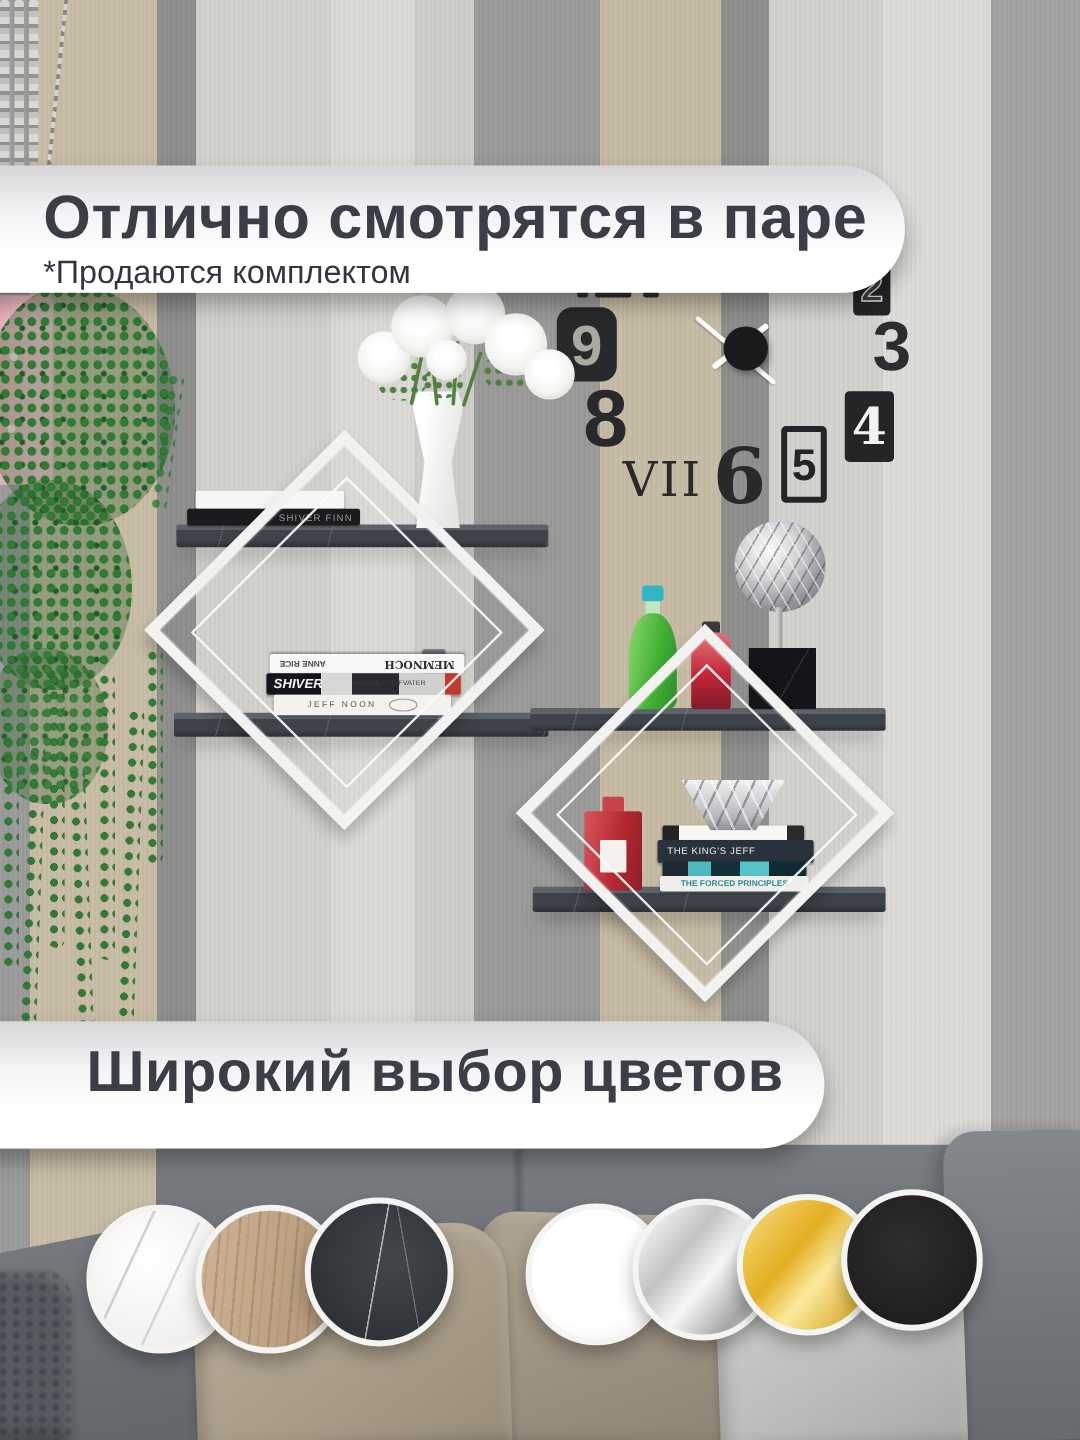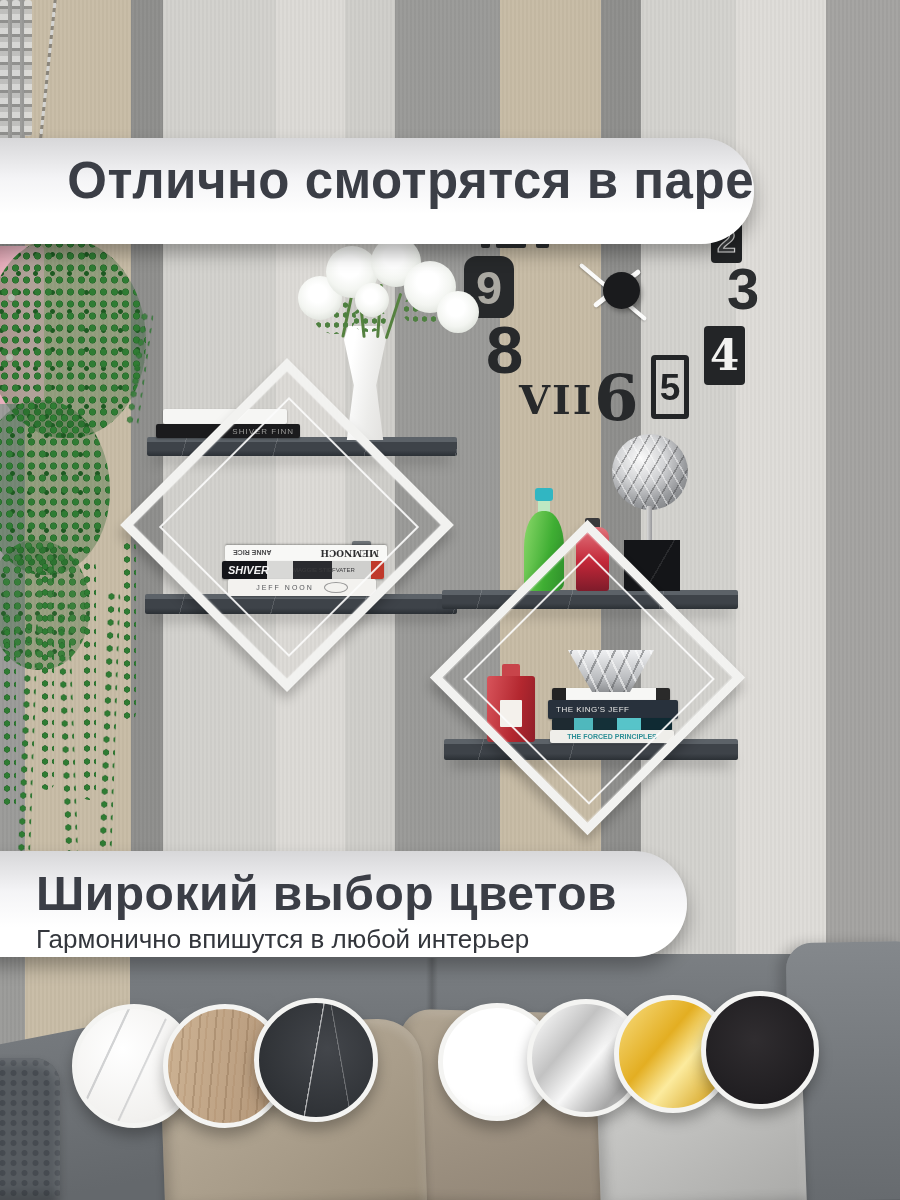--- a/index.html
+++ b/index.html
@@ -23,21 +23,21 @@
     background:linear-gradient(90deg,#e5a9b7,#f2c3cf 70%);}
   .planter .dot{position:absolute;width:7px;height:7px;border-radius:50%;background:#f7e6ea;box-shadow:0 1px 1px rgba(0,0,0,.25);}
   .vine{background-color:rgba(36,92,39,.32);border-radius:46% 54% 50% 50%;
     background-image:radial-gradient(circle,#2f7c33 2.6px,#27682b 3.2px,transparent 3.9px),
                      radial-gradient(circle,#1e5a22 2px,transparent 2.9px);
     background-size:11px 12px,17px 19px;background-position:0 0,5px 7px;}
   .strand{width:14px;background-image:radial-gradient(circle,#2f7c33 2.4px,#235f27 2.9px,transparent 3.4px);
     background-size:10px 13px;border-radius:8px;}
 
   
-  .digit{color:#27292b;font-weight:700;line-height:1;}
+  .digit{color:#27292b;font-weight:400;line-height:1;}
   .tile{border-radius:4px;display:flex;align-items:center;justify-content:center;line-height:1;}
   .n9{left:464px;top:256px;width:50px;height:62px;background:#27292b;border-radius:13px;
       color:#aba9a2;font-size:47px;font-weight:700;}
   .n8{left:486px;top:316px;font-size:67px;font-weight:600;}
   .n7{left:519px;top:380px;font-family:"DejaVu Serif",serif;font-size:40px;letter-spacing:2px;}
   .n6{left:594px;top:366px;font-family:"DejaVu Serif",serif;font-size:64px;font-weight:700;}
   .n5{left:651px;top:355px;width:28px;height:54px;border:5px solid #232527;background:transparent;
       color:#232527;font-size:37px;font-weight:700;}
   .n4{left:704px;top:326px;width:41px;height:59px;background:#232527;color:#f2f2f0;
       font-family:"DejaVu Serif",serif;font-size:42px;font-weight:700;}
@@ -97,24 +97,24 @@
   .chanel{left:487px;top:676px;width:48px;height:66px;border-radius:3px;
     background:linear-gradient(100deg,#d8545b,#b3272f 60%,#8f1e28);}
 
   
   .banner{background:linear-gradient(180deg,#d7d7d9 0,#f4f4f6 38%,#ffffff 72%);
     border-radius:0 58px 58px 0;box-shadow:0 10px 18px rgba(0,0,0,.3);
     padding-left:76px;box-sizing:border-box;}
   .banner h1{margin:0;color:#3b3e46;font-weight:700;letter-spacing:.5px;}
   .banner p{margin:0;color:#33363c;font-weight:400;}
   .banner1{left:-40px;top:138px;width:794px;height:106px;padding-top:13px;}
-  .banner1 h1{font-size:51px;text-align:right;}
+  .banner1 h1{font-size:51px;}
   .banner1 p{font-size:27px;margin-top:2px;}
   .banner2{left:-40px;top:851px;width:727px;height:106px;padding-top:15px;}
-  .banner2 h1{font-size:48px;}
+  .banner2 h1{font-size:48px;margin-left:36px;}
   .banner2 p{font-size:26px;margin-top:3px;}
 
   
   .sofa-base{left:130px;top:954px;width:790px;height:246px;
     background:linear-gradient(180deg,#7b7f83,#6d7175 40%,#616569);}
   .sofa-arm{left:-50px;top:1022px;width:350px;height:230px;border-radius:10px;transform:rotate(-11deg);
     background:linear-gradient(180deg,#75797d,#64686c 70%);}
   .sofa-seam{left:426px;top:958px;width:12px;height:242px;
     background:linear-gradient(90deg,rgba(0,0,0,0),rgba(0,0,0,.18),rgba(0,0,0,0));}
   .sofa-right{left:788px;top:942px;width:124px;height:258px;border-radius:26px 14px 0 0;transform:rotate(-1deg);
@@ -277,19 +277,19 @@
   <div class="abs swatch sw-l sw-wood" style="left: 163px; top: 1004px; background-color: rgb(194, 162, 129);"></div>
   <div class="abs swatch sw-l sw-blackmarble" style="left: 254px; top: 998px; background-color: rgb(53, 56, 60);"></div>
 
   <div class="abs swatch sw-r sw-white" style="left: 438px; top: 1003px; background-color: rgb(255, 255, 255);"></div>
   <div class="abs swatch sw-r sw-silver" style="left: 527px; top: 999px; background-color: rgb(201, 201, 201);"></div>
   <div class="abs swatch sw-r sw-gold" style="left: 614px; top: 995px; background-color: rgb(232, 187, 53);"></div>
   <div class="abs swatch sw-r sw-black" style="left: 701px; top: 991px; background-color: rgb(35, 33, 36);"></div>
 
   <div class="abs banner banner1">
     <h1>Отлично смотрятся в паре</h1>
+    <p>*Продаются комплектом</p>
   </div>
   <div class="abs banner banner2">
     <h1>Широкий выбор цветов</h1>
-    <p>Гармонично впишутся в любой интерьер</p>
   </div>
 
 </div>
 
 </body></html>

